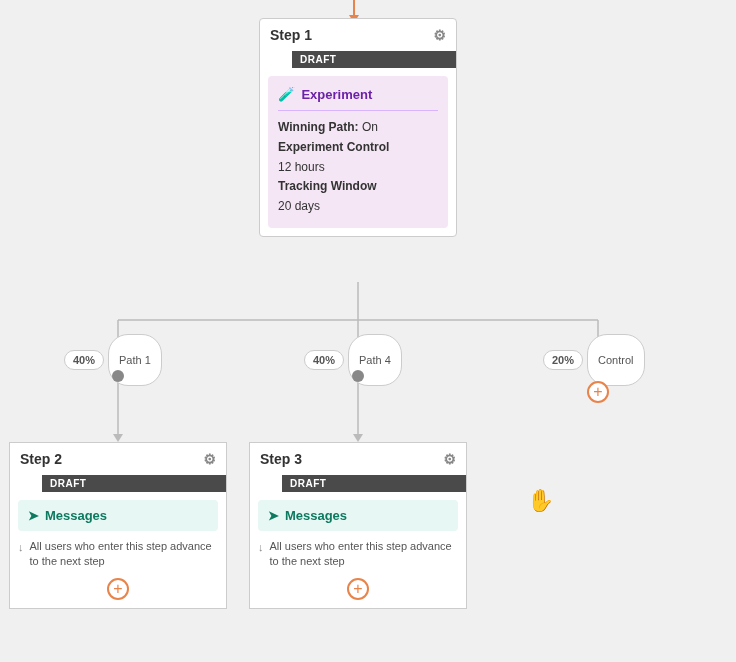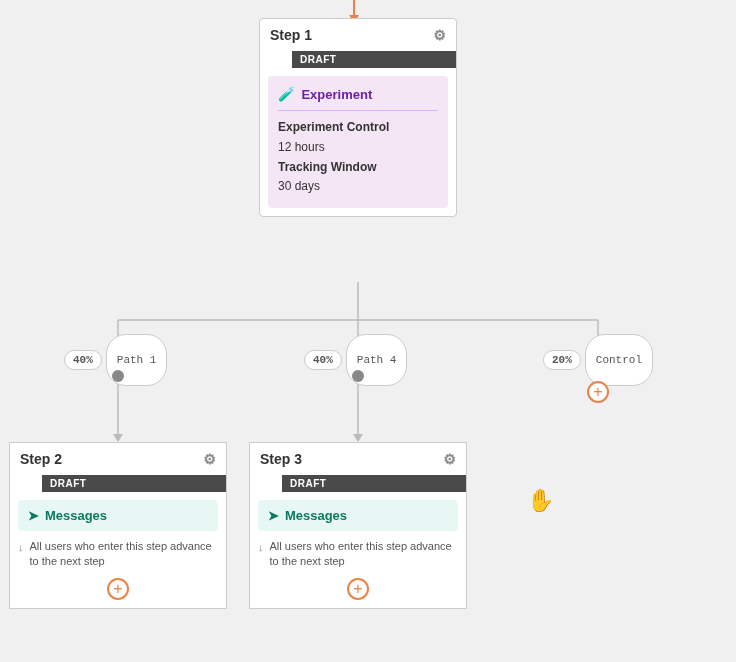--- a/index.html
+++ b/index.html
@@ -109,21 +109,20 @@
       pointer-events: none;
     }
 
     
     .path-badge {
       position: absolute;
       display: flex;
       align-items: center;
       gap: 0;
       background: transparent;
-      font-family: Liberation Mono, monospace;
     }
     .pct-pill {
       background: white;
       border: 1.5px solid #ccc;
       border-radius: 20px;
       padding: 3px 8px;
       font-size: 11px;
       font-weight: 600;
       color: #555;
     }
@@ -255,30 +254,34 @@
       <span>Step 1</span>
       <span class="gear-icon">⚙</span>
     </div>
     <div class="draft-badge">DRAFT</div>
     <div class="experiment-block">
       <div class="experiment-title">
         <span class="flask-icon">🧪</span>
         <span>Experiment</span>
       </div>
       <div class="experiment-row">
+        <strong>Winning Path:</strong>
+        <span>On</span>
+      </div>
+      <div class="experiment-row">
         <strong>Experiment Control</strong>
       </div>
       <div class="experiment-row">
         <span>12 hours</span>
       </div>
       <div class="experiment-row">
         <strong>Tracking Window</strong>
       </div>
       <div class="experiment-row">
-        <span>30 days</span>
+        <span>20 days</span>
       </div>
     </div>
   </div>
 
   <div class="path-badge" style="position:absolute; top:334px; left:64px;">
     <span class="pct-pill">40%</span>
     <span class="path-label">Path 1</span>
   </div>
 
   <div class="path-badge" style="position:absolute; top:334px; left:304px;">

